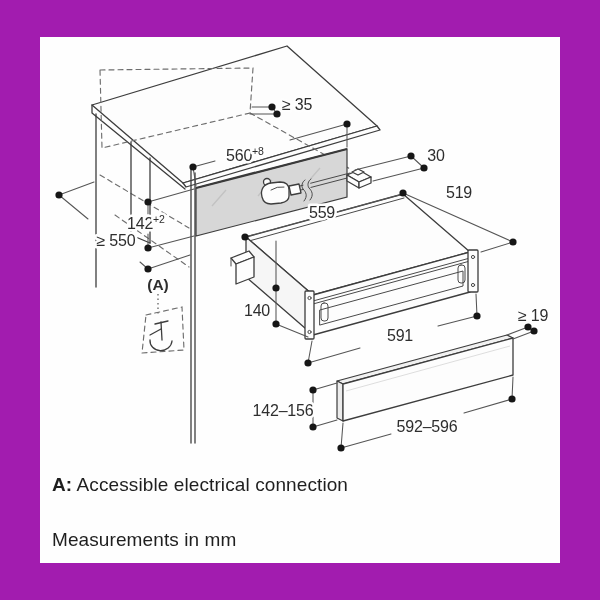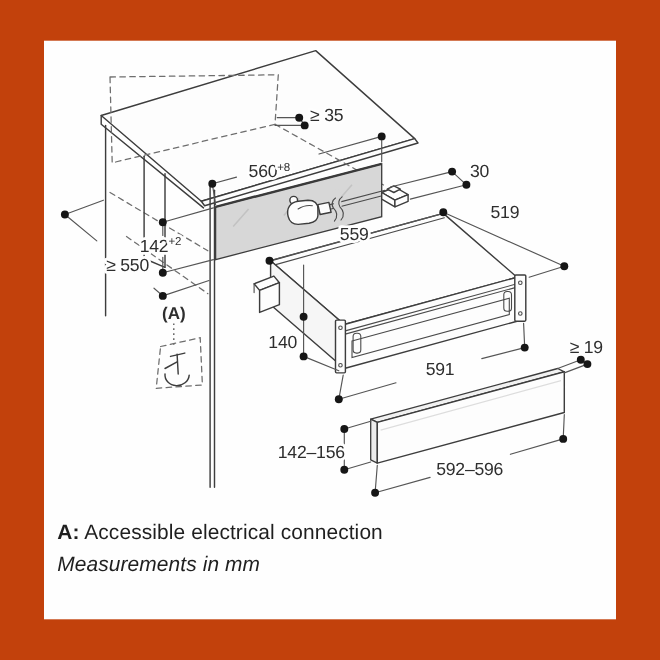--- a/index.html
+++ b/index.html
@@ -1,35 +1,35 @@
 <!DOCTYPE html>
 <html><head>
 <meta charset="utf-8">
 <style>
   html,body{margin:0;padding:0;}
-  .page{position:relative;width:600px;height:600px;background:#c2410c;overflow:hidden;
+  .page{position:relative;width:600px;height:600px;background:#a21caf;overflow:hidden;
         font-family:"Liberation Sans",sans-serif;}
   .card{position:absolute;left:40px;top:37px;width:520px;height:526px;background:#fefefe;}
   .card svg{position:absolute;left:0;top:0;}
   svg text{font-family:"Liberation Sans",sans-serif;fill:#2e2e2e;}
   .dim-label{font-size:16px;letter-spacing:-0.2px;
              paint-order:stroke;stroke:#fefefe;stroke-width:5px;stroke-linejoin:round;}
   .dim-sup{font-size:10.5px;}
   .callout-label{font-size:15.5px;font-weight:bold;
              paint-order:stroke;stroke:#fefefe;stroke-width:5px;stroke-linejoin:round;}
   .obj{fill:none;stroke:#3d3d3d;stroke-width:1.3;stroke-linejoin:round;stroke-linecap:round;}
   .obj-fill{fill:#fdfdfd;stroke:#3d3d3d;stroke-width:1.3;stroke-linejoin:round;}
   .obj-thin{fill:none;stroke:#4a4a4a;stroke-width:1;stroke-linecap:round;}
   .dim{fill:none;stroke:#555;stroke-width:1.05;stroke-linecap:round;}
   .dashed{fill:none;stroke:#6e6e6e;stroke-width:1.15;stroke-dasharray:5 4;stroke-linecap:round;}
   .dotted{fill:none;stroke:#555;stroke-width:1.2;stroke-dasharray:1.5 3;}
   .dot{fill:#161616;stroke:none;}
   .notes p{position:absolute;left:12px;margin:0;font-size:19px;color:#1f1f1f;letter-spacing:0.1px;}
   .note-a{top:437px;}
-  .note-units{top:466px;font-style:italic;}
+  .note-units{top:492px;}
 </style>
 </head>
 <body>
 
 <div class="page">
   <div class="card">
 
     <svg width="520" height="526" viewBox="40 37 520 526">
 
       <g>

